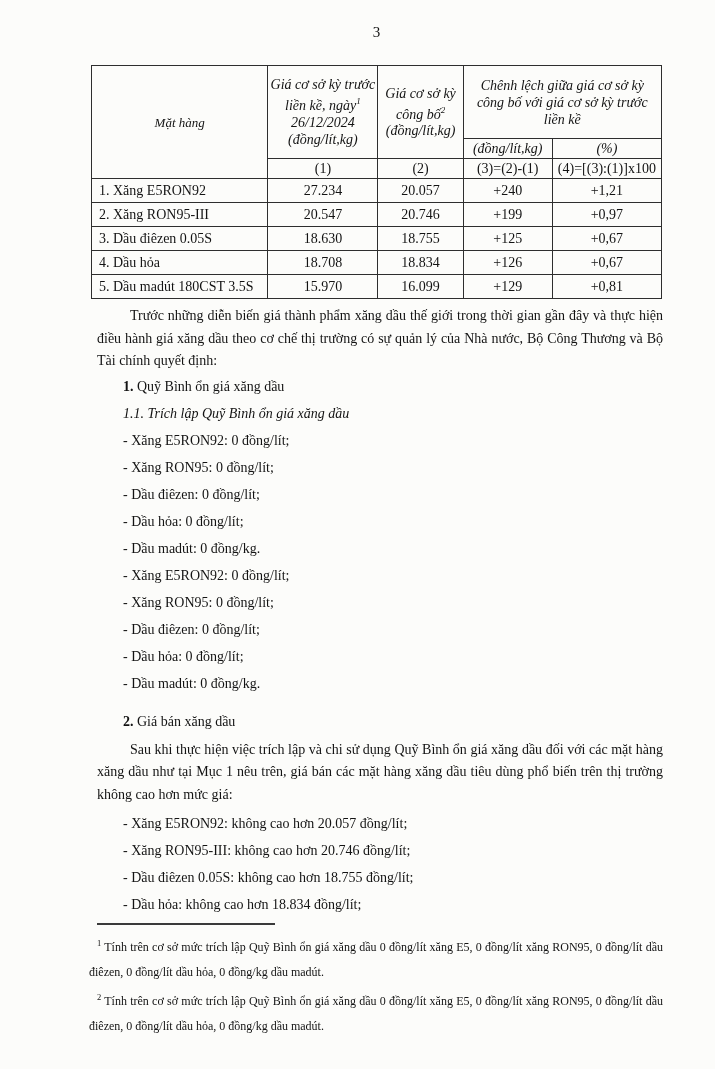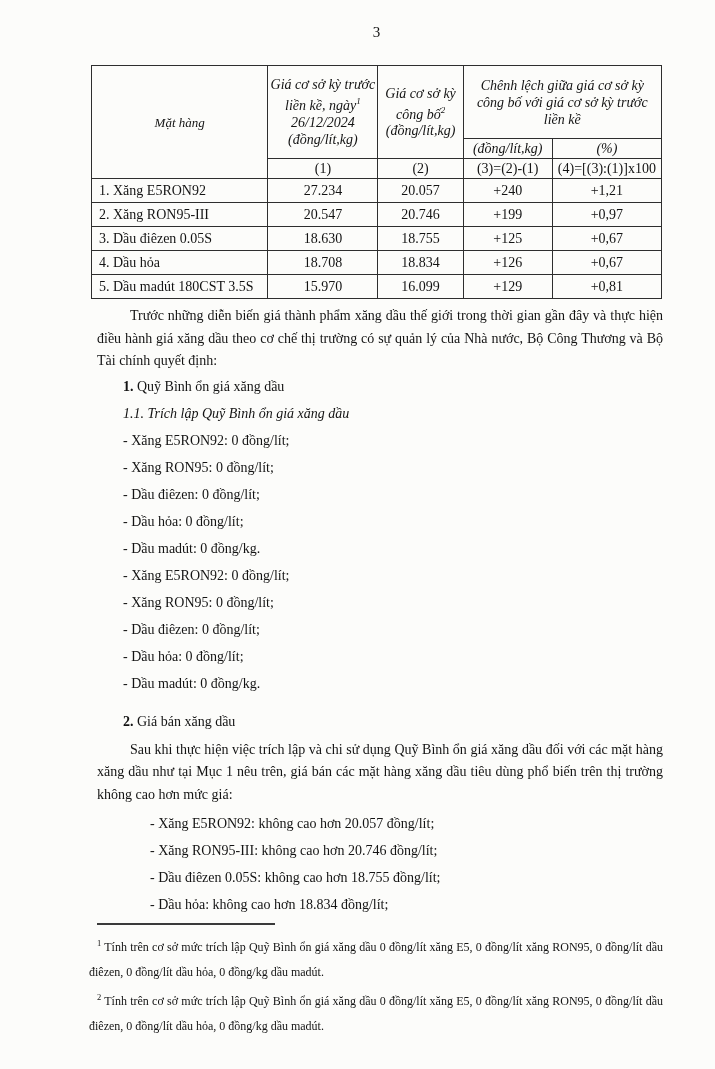--- a/index.html
+++ b/index.html
@@ -38,21 +38,21 @@
   .para{
     font-size:14px;line-height:22.5px;text-align:justify;
     margin:6px 52px 0 97px;text-indent:33px;
   }
   .heading,.subheading,.item{
     font-size:14px;line-height:27px;margin:0 52px 0 123px;
   }
   .heading b{font-weight:bold;}
   .subheading{font-style:italic;}
   .heading.second{margin-top:11px;}
-  .list.pricelist{margin-top:4px;padding-left:27px;}
+  .list.pricelist{margin-top:4px;}
   .para.second{margin-top:4px;}
   
   .fn-sep{width:178px;border-top:2px solid #3a3a3a;margin:5px 0 0 97px;}
   .footnotes{margin:6px 52px 0 89px;}
   .footnote{font-size:12px;line-height:25px;text-align:justify;text-indent:8px;}
   .footnote sup{font-size:8.5px;}
 </style>
 </head>
 <body>
 

